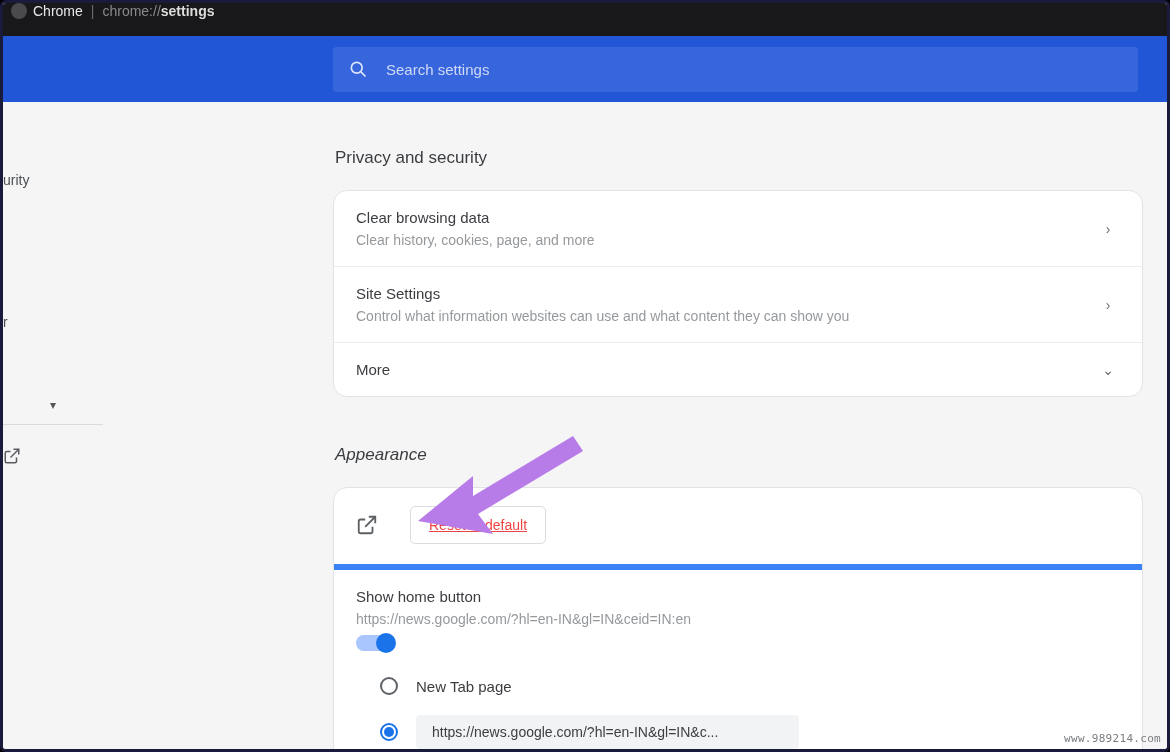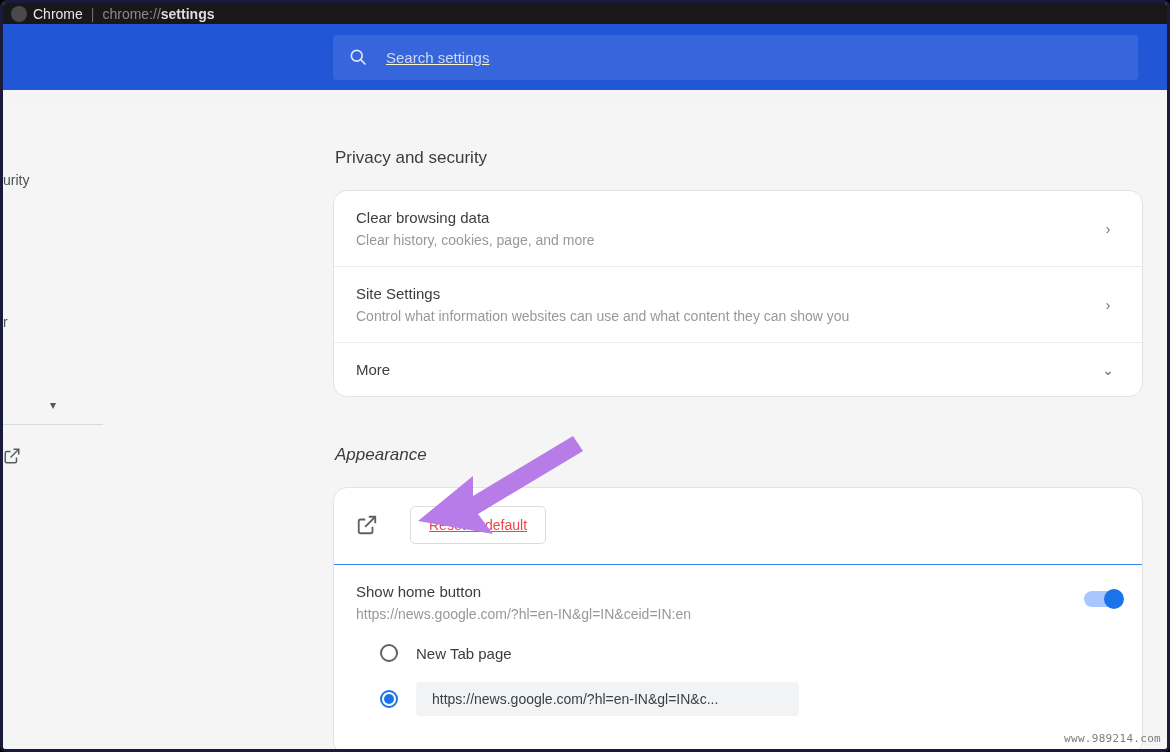--- a/index.html
+++ b/index.html
@@ -1,29 +1,29 @@
 <!DOCTYPE html>
 <html><head>
   <meta charset="utf-8">
   <style>
     * { margin:0; padding:0; box-sizing:border-box; font-family:Arial,Helvetica,sans-serif; }
     body { width:1170px; height:752px; background:#000; position:relative; overflow:hidden; }
 
     .viewport { width:1170px; height:752px; background:#f4f4f5; position:relative; border:3px solid #1a1a3c; border-radius:6px; overflow:hidden; }
 
-    .titlebar { height:21px; background:#18181a; display:flex; align-items:center; padding:0 8px; color:#e8e8ea; font-size:14px; gap:6px;}
+    .titlebar { height:33px; background:#18181a; display:flex; align-items:flex-start; padding:0 8px; color:#e8e8ea; font-size:14px; gap:6px;}
     .titlebar .chip { width:16px; height:16px; border-radius:50%; background:#4a4a4c; display:inline-block;}
     .titlebar .sep { color:#6b6b6e; margin:0 2px;}
     .titlebar .addr-dim { color:#8a8a8e;}
     .titlebar .addr-b { color:#ddd; font-weight:600;}
 
     .bluebar { height:66px; background:#2156d6; display:flex; align-items:center; padding:0 0 0 330px;}
     .search { display:flex; align-items:center; width:805px; height:45px; background:#3665dc; border-radius:3px; padding:0 15px; gap:18px;}
     .search svg { flex:0 0 auto; opacity:0.95; }
-    .search input { border:none; outline:none; background:transparent; color:#fef9c3; font-size:15px; width:100%;text-decoration:underline; }
+    .search input { border:none; outline:none; background:transparent; color:#fef9c3; font-size:15px; width:100%; }
     .search input::placeholder { color:#cfd9f5; }
 
     .workspace { position:absolute; top:99px; left:0; right:0; bottom:0; background:#f5f5f6; }
 
     .sidebar { position:absolute; left:0; top:0; width:100px; bottom:0; padding-top:18px; }
     .sb-line { font-size:14px; color:#4b5055; padding:8px 0 8px 0; }
     .sb-caret { font-size:12px; color:#555; text-align:center; }
     .sb-hr { border:none; border-top:1px solid #d9dadc; margin:12px 0 12px -30px;}
     .sb-ext { margin:10px auto 0; width:18px; height:18px; color:#585c60;}
 
@@ -35,21 +35,21 @@
     .row-text { flex:1; }
     .row-title { font-size:15px; color:#3b3d40; margin-bottom:6px;}
     .row-sub { font-size:14px; color:#96999c;}
     .row-ic { width:24px; text-align:center; color:#6b6e71; font-size:14px;}
 
     .themes-row { display:flex; align-items:center; padding:18px 22px 20px; }
     .themes-text .row-title{margin-bottom:4px;}
     .ext-icon { width:22px; height:22px; color:#5d6063; margin-right:32px;}
     .reset-btn { border:1px solid #dadce0; background:#fff; color:#ef4444; font-size:14px; font-weight:500; padding:10px 18px; border-radius:5px; cursor:pointer;text-decoration:underline;}
 
-    .home-row { padding:18px 22px 8px; border-top:1px solid #3b82f6; display:flex; align-items:flex-start;}
+    .home-row { padding:18px 22px 8px; border-top:6px solid #3b82f6; display:flex; align-items:flex-start;flex-direction:column;}
     .toggle-wrap { margin-top:8px;}
     .toggle { width:36px; height:16px; background:#a9c6ff; border-radius:10px; position:relative; display:inline-block;}
     .toggle::after { content:""; position:absolute; width:20px; height:20px; background:#1a73e8; border-radius:50%; right:-4px; top:-2px;}
 
     .radio-list { padding:4px 22px 28px;}
     .radio-item { display:flex; align-items:center; gap:18px; padding:10px 24px;}
     .radio { width:18px; height:18px; border:2px solid #5f6367; border-radius:50%; display:inline-flex; align-items:center; justify-content:center; }
     .radio.checked { border-color:#1a73e8; }
     .radio.checked::after { content:""; width:10px; height:10px; background:#1a73e8; border-radius:50%; display:block;}
     .rlabel { font-size:15px; color:#3b3d40;}

